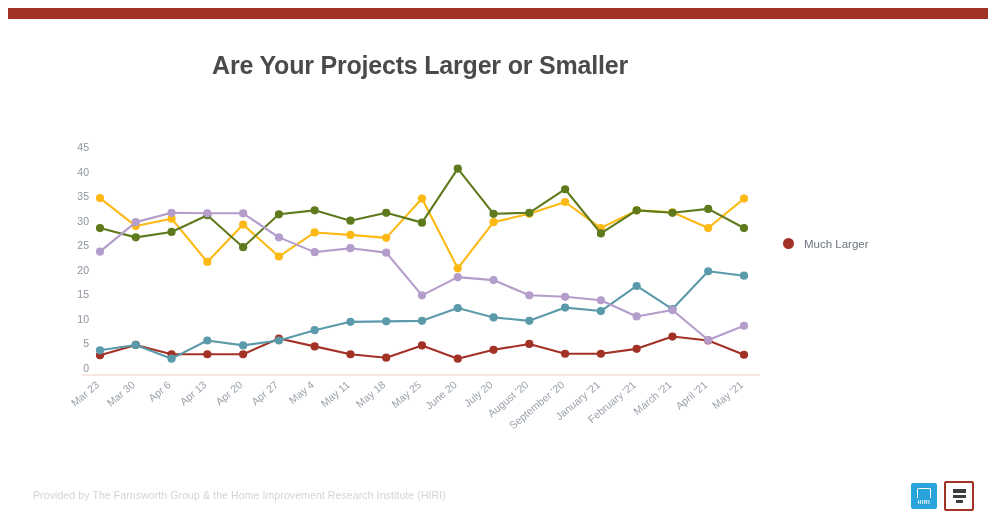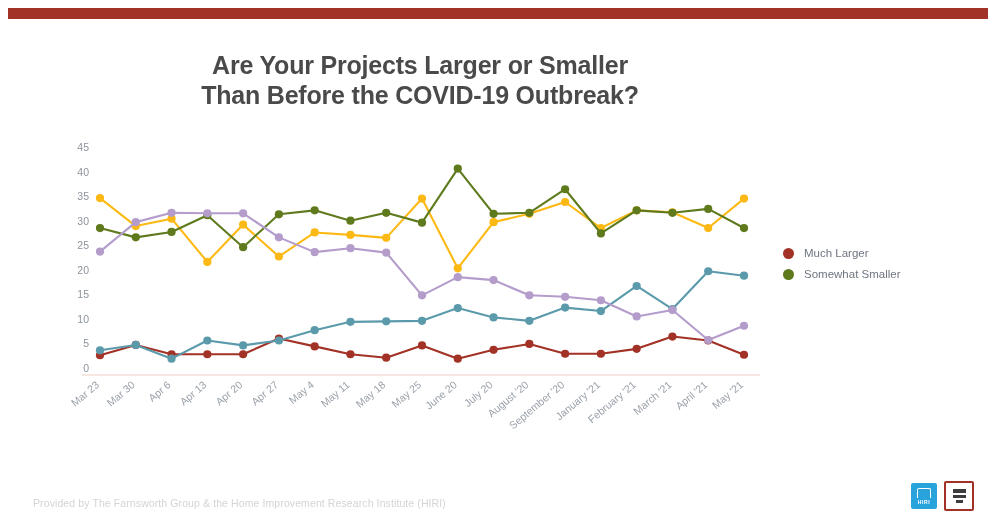--- a/index.html
+++ b/index.html
@@ -22,31 +22,31 @@
   }
   #title .ln{display:block;}
   #plotwrap{
     position:absolute;left:0;top:130px;width:996px;height:310px;
   }
   #chart-svg{display:block;}
   #legend{
     position:absolute;left:783px;top:238px;width:200px;
   }
   .legend-row{
-    display:flex;align-items:flex-end;height:21px;
+    display:flex;align-items:flex-start;height:21px;
   }
   .legend-dot{
     width:11px;height:11px;border-radius:50%;flex:0 0 auto;margin-right:10px;
   }
   .legend-label{
     font-size:11.5px;color:#6f7680;white-space:nowrap;
   }
   #footer-note{
     position:absolute;left:33px;top:489px;
-    font-size:10.5px;color:#d6d3d6;letter-spacing:0.1px;margin-top:8px;
+    font-size:10.5px;color:#d6d3d6;letter-spacing:0.1px;
   }
   #logos{
     position:absolute;right:22px;top:481px;
     display:flex;align-items:center;gap:7px;
   }
   .logo-hiri{
     width:26px;height:26px;background:#29a3dc;border-radius:2px;
     display:flex;flex-direction:column;align-items:center;justify-content:center;
   }
   .logo-hiri .mark{
@@ -66,21 +66,20 @@
   .ytick{font-size:10.5px;fill:#8d949d;}
   .xtick{font-size:10.5px;fill:#9aa1aa;}
 </style>
 </head>
 <body>
 
 <div id="topbar"></div>
 
 <div id="title">
   <span class="ln">Are Your Projects Larger or Smaller</span>
-  <span class="ln">Than Before the COVID-19 Outbreak?</span>
 </div>
 
 <div id="plotwrap">
   <svg id="chart-svg" width="996" height="310">
     <g id="y-axis-group">
         <text x="89" y="242" text-anchor="end" class="ytick">0</text>
         <text x="89" y="217.44444444444446" text-anchor="end" class="ytick">5</text>
         <text x="89" y="192.88888888888889" text-anchor="end" class="ytick">10</text>
         <text x="89" y="168.33333333333334" text-anchor="end" class="ytick">15</text>
         <text x="89" y="143.77777777777777" text-anchor="end" class="ytick">20</text>
@@ -227,24 +226,20 @@
         <text x="744" y="256" class="xtick" text-anchor="end" transform="rotate(-40 744 256)">May '21</text>
       </g>
   </svg>
 </div>
 
 <div id="legend">
     <div class="legend-row">
       <div class="legend-dot" style="background: rgb(163, 50, 38);"></div>
       <div class="legend-label">Much Larger</div>
     </div>
-    <div class="legend-row">
-      <div class="legend-dot" style="background: rgb(95, 122, 29);"></div>
-      <div class="legend-label">Somewhat Smaller</div>
-    </div>
   </div>
 
 <div id="footer-note">Provided by The Farnsworth Group &amp; the Home Improvement Research Institute (HIRI)</div>
 
 <div id="logos">
   <div class="logo-hiri">
     <div class="mark"></div>
     <div class="txt">HIRI</div>
   </div>
   <div class="logo-f">

